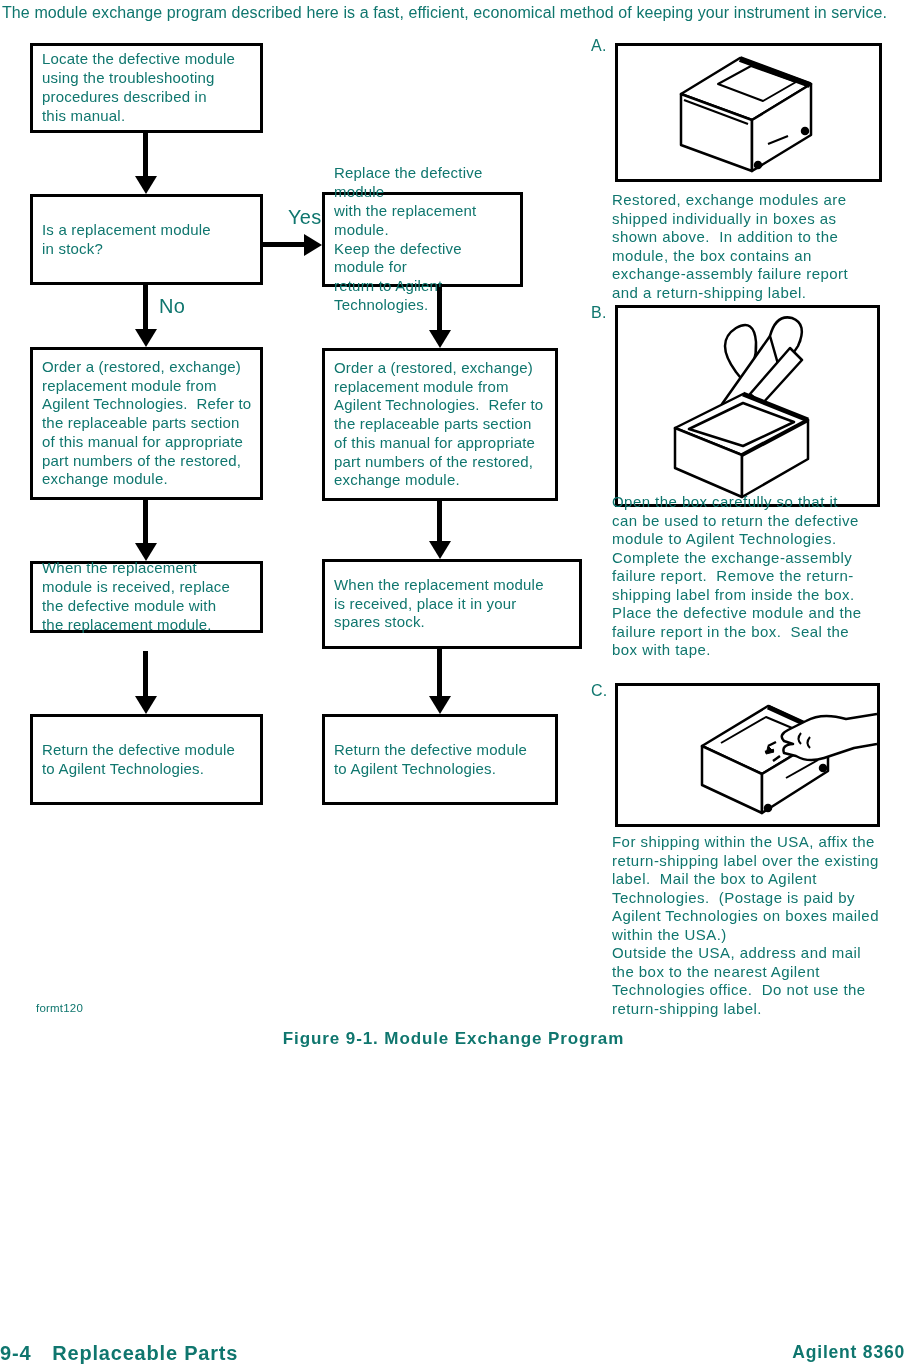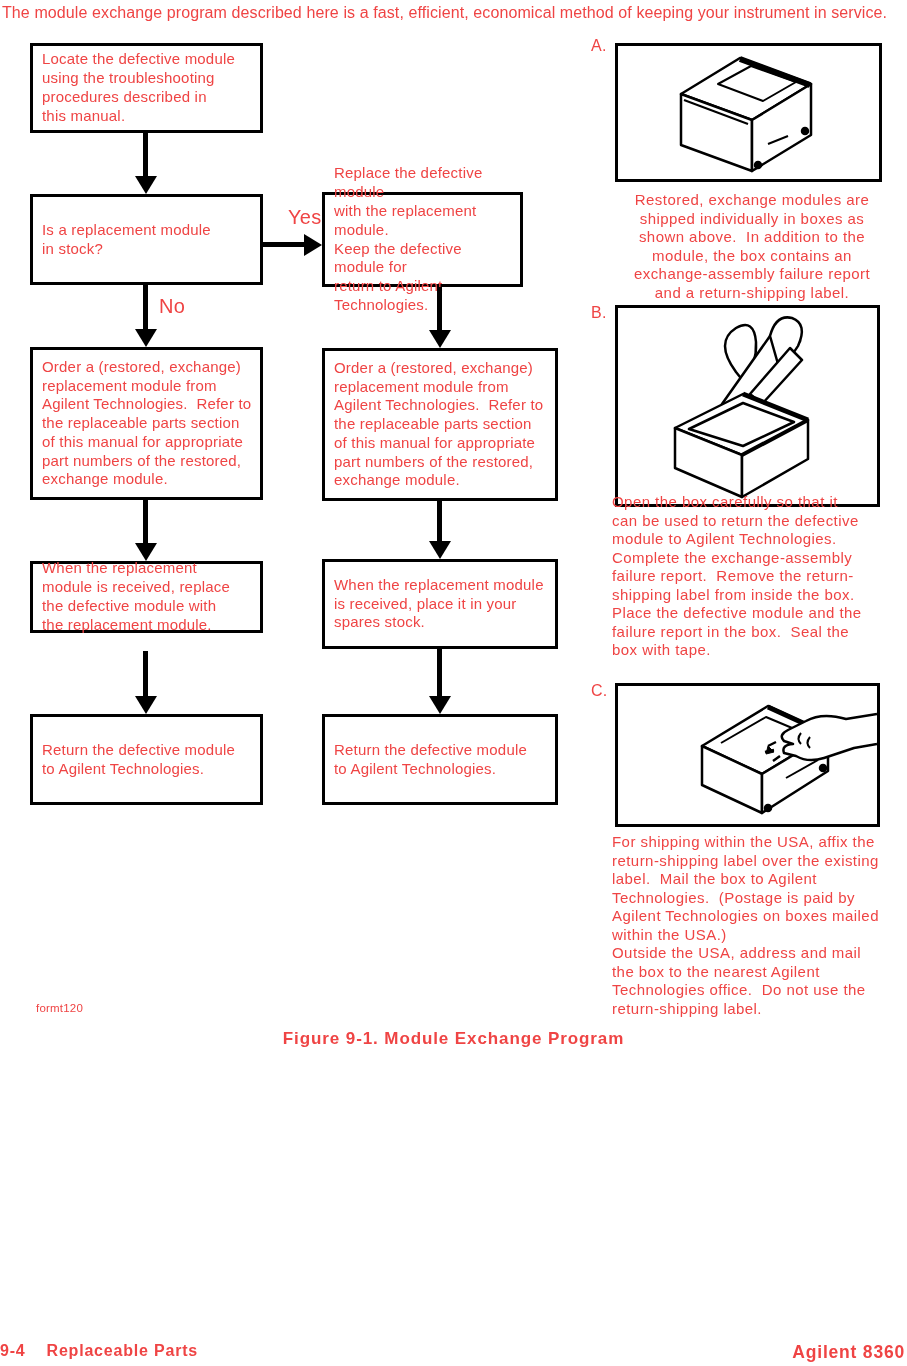--- a/index.html
+++ b/index.html
@@ -1,21 +1,21 @@
 <!DOCTYPE html>
 <html><head>
 <meta charset="utf-8">
 <style>
   html, body { margin: 0; padding: 0; background: #fff; }
   .page {
     position: relative;
     width: 907px;
     height: 1366px;
     background: #ffffff;
-    color: #ef4444;
+    color: #0f766e;
     font-family: "Liberation Sans", "DejaVu Sans", sans-serif;
     overflow: hidden;
   }
   .intro {
     position: absolute;
     left: 2px; top: 3px; width: 903px;
     font-size: 16px; line-height: 19px; letter-spacing: 0.1px;
     white-space: pre-wrap;
   }
   .fc-box {
@@ -61,21 +61,21 @@
   .panel-caption {
     position: absolute;
     font-size: 15px; line-height: 18.5px; letter-spacing: 0.45px;
     white-space: pre-wrap;
   }
   .figure-tag { position: absolute; left: 36px; top: 1002px; font-size: 11.5px; letter-spacing: 0.2px; }
   .figure-caption {
     position: absolute; left: 0; top: 1029px; width: 907px;
     text-align: center; font-weight: bold; font-size: 17px; letter-spacing: 0.9px;
   }
-  .footer-left { position: absolute; left: 0; top: 1342px; font-weight: bold; font-size: 16px; letter-spacing: 0.8px; }
+  .footer-left { position: absolute; left: 0; top: 1342px; font-weight: bold; font-size: 20px; letter-spacing: 0.8px; }
   .footer-left .section { margin-left: 21px; }
   .footer-right { position: absolute; right: 2px; top: 1342px; font-weight: bold; font-size: 17.5px; letter-spacing: 0.8px; }
   svg { display: block; }
 </style>
 </head>
 <body>
 
 <div class="page">
 
   <div class="intro">The module exchange program described here is a fast, efficient, economical method of keeping your instrument in service.</div>
@@ -101,21 +101,21 @@
 replacement module from
 Agilent Technologies.  Refer to
 the replaceable parts section
 of this manual for appropriate
 part numbers of the restored,
 exchange module.</div>
   <div class="fc-box" style="left:30px; top:561px; width:233px; height:72px;">When the replacement
 module is received, replace
 the defective module with
 the replacement module.</div>
-  <div class="fc-box" style="left:322px; top:559px; width:236px; height:90px;">When the replacement module
+  <div class="fc-box" style="left:322px; top:559px; width:260px; height:90px;">When the replacement module
 is received, place it in your
 spares stock.</div>
   <div class="fc-box" style="left:30px; top:714px; width:233px; height:91px;">Return the defective module
 to Agilent Technologies.</div>
   <div class="fc-box" style="left:322px; top:714px; width:236px; height:91px;">Return the defective module
 to Agilent Technologies.</div>
 
   <div class="varrow" style="left:143px; top:133px; height:43px;"></div>
   <div class="varrow" style="left:143px; top:285px; height:44px;"></div>
   <div class="harrow" style="left:263px; top:242px; width:41px;"></div>
@@ -139,21 +139,21 @@
           <polygon points="100,38 133,20 178,36 145,55" stroke-width="2"></polygon>
           <line x1="122" y1="13" x2="192" y2="39" stroke-width="6"></line>
           <line x1="66" y1="54" x2="130" y2="78" stroke-width="2"></line>
           <line x1="150" y1="98" x2="170" y2="90" stroke-width="2"></line>
           <circle cx="140" cy="119" r="3" fill="#000"></circle>
           <circle cx="187" cy="85" r="3" fill="#000"></circle>
         </g>
       </svg>
     </span>
   </div>
-  <div class="panel-caption" style="left:612px; top:191px; width:280px;text-align:center;">Restored, exchange modules are
+  <div class="panel-caption" style="left:612px; top:191px; width:280px;">Restored, exchange modules are
 shipped individually in boxes as
 shown above.  In addition to the
 module, the box contains an
 exchange-assembly failure report
 and a return-shipping label.</div>
 
   <div class="panel-label" style="left:591px; top:304px;">B.</div>
   <div class="panel-frame" style="left:615px; top:305px; width:265px; height:202px;">
     <span>
       <svg width="259" height="196" viewBox="0 0 259 196">

